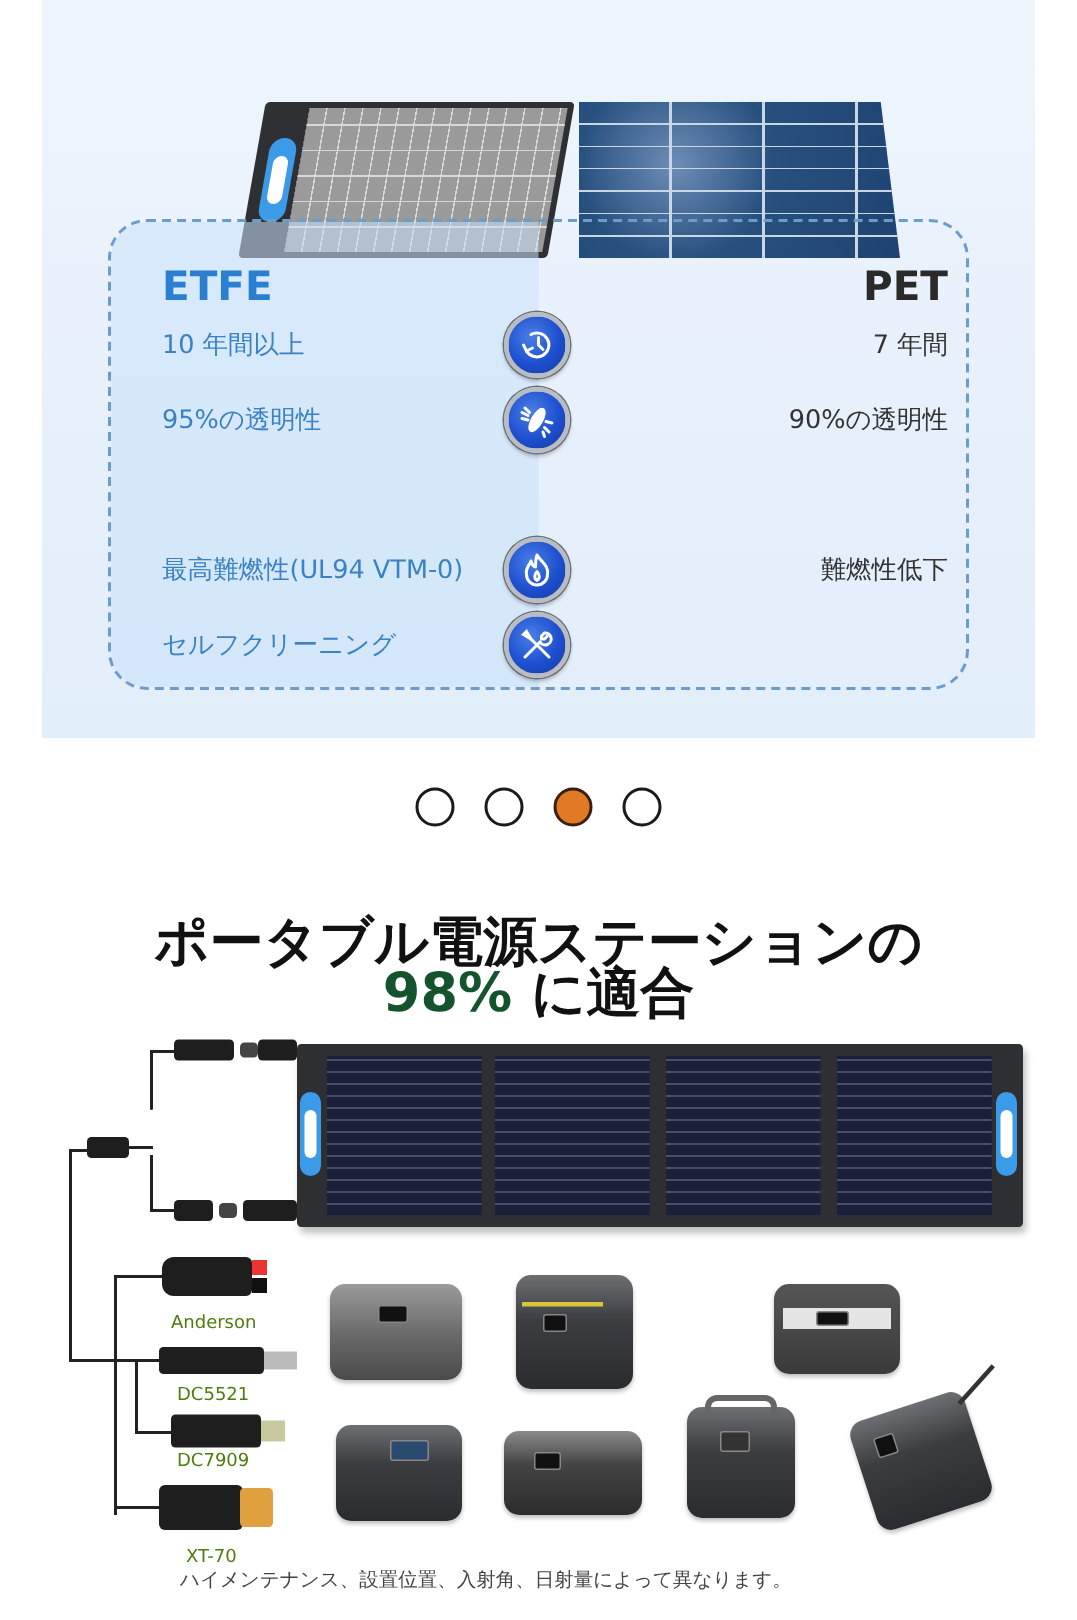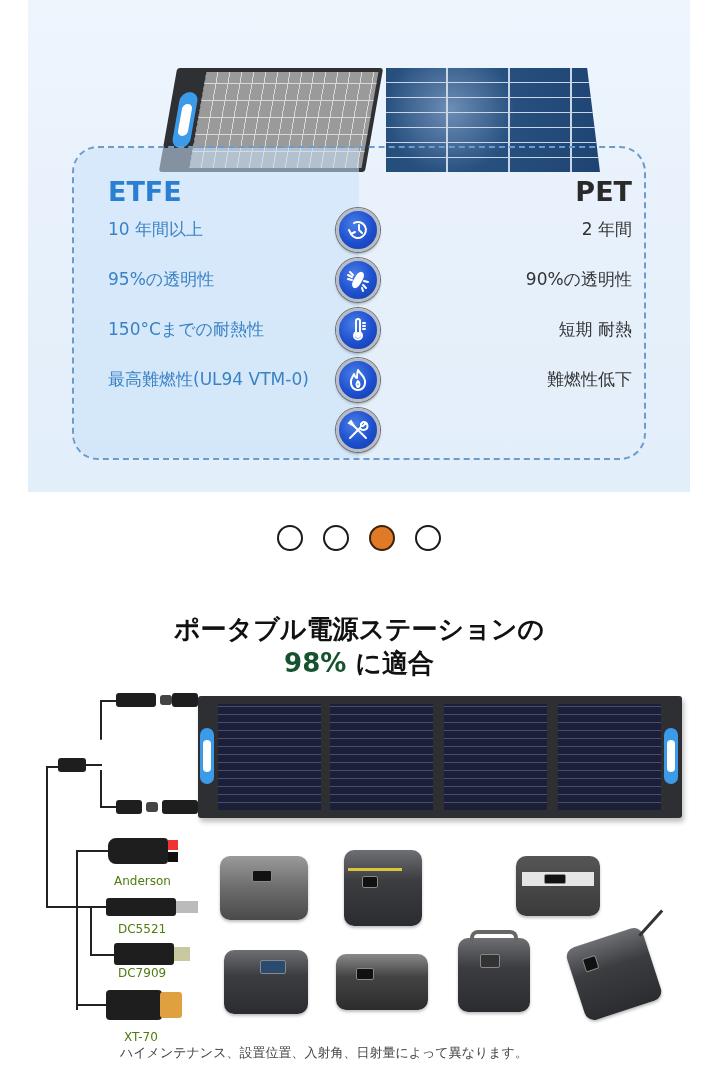--- a/index.html
+++ b/index.html
@@ -72,21 +72,21 @@
   .row .ic svg { width: 26px; height: 26px; }
 
   
   .dots { position: absolute; top: 525px; left: 0; right: 0; display: flex; justify-content: center; gap: 20px; }
   .dot { width: 26px; height: 26px; border-radius: 50%; border: 2px solid #1a1a1a; background: #fff; cursor: pointer; }
   .dot.active { background: #e07a24; border-color: #3a2010; }
 
   
   .sec2-title {
     position: absolute; left: 0; right: 0; top: 612px; text-align: center;
-    font-size: 26px; font-weight: bold; color: #111; line-height: 34px;
+    font-size: 36px; font-weight: bold; color: #111; line-height: 34px;
   }
   .sec2-title .hl { color: #14532d; }
 
   .big-panel {
     position: absolute; left: 198px; top: 696px; width: 484px; height: 122px;
     background: #2e2f33; border-radius: 3px;
     box-shadow: 2px 4px 5px rgba(0,0,0,0.25);
   }
   .big-panel .seg {
     position: absolute; top: 8px; height: 106px; width: 103px;
@@ -140,59 +140,49 @@
 
     <div class="row" style="top:60px">
       <span class="l">10 年間以上</span>
       <span class="ic">
         <svg viewBox="0 0 26 26" fill="none" stroke="#fff" stroke-width="2" stroke-linecap="round">
           <path d="M6 17 A8 8 0 1 0 9 6"></path>
           <path d="M4 13 l2 4 4-2"></path>
           <path d="M14 8 v5 l3 3"></path>
         </svg>
       </span>
-      <span class="r">2 年間</span>
+      <span class="r">7 年間</span>
     </div>
 
     <div class="row" style="top:110px">
       <span class="l">95%の透明性</span>
       <span class="ic">
         <svg viewBox="0 0 26 26" fill="none" stroke="#fff" stroke-width="2" stroke-linecap="round">
           <ellipse cx="13" cy="13" rx="3" ry="8" transform="rotate(30 13 13)" fill="#fff"></ellipse>
           <path d="M3 8 l4 2 M3 12 l4 1 M5 5 l3 3"></path>
           <path d="M19 14 l4 1 M18 18 l3 3 M17 21 l1 3"></path>
         </svg>
       </span>
       <span class="r">90%の透明性</span>
     </div>
 
-    <div class="row" style="top:160px">
-      <span class="l">150°Cまでの耐熱性</span>
-      <span class="ic">
-        <svg viewBox="0 0 26 26" fill="none" stroke="#fff" stroke-width="2" stroke-linecap="round">
-          <path d="M11 4 a2 2 0 0 1 4 0 v11 a4 4 0 1 1 -4 0 z"></path>
-          <circle cx="13" cy="18" r="2" fill="#fff"></circle>
-          <path d="M18 6 h2 M18 9 h2 M18 12 h2"></path>
-        </svg>
-      </span>
-      <span class="r">短期 耐熱</span>
-    </div>
 
     <div class="row" style="top:210px">
       <span class="l">最高難燃性(UL94 VTM-0)</span>
       <span class="ic">
         <svg viewBox="0 0 26 26" fill="none" stroke="#fff" stroke-width="2" stroke-linejoin="round">
           <path d="M13 3 C16 8 21 10 20 16 A7 7 0 0 1 6 16 C5 12 8 10 9 7 C10 10 11 11 12 11 C12 8 12 6 13 3 Z"></path>
           <path d="M13 14 C15 16 15 19 13 20 C11 19 11 16 13 14 Z"></path>
         </svg>
       </span>
       <span class="r">難燃性低下</span>
     </div>
 
     <div class="row" style="top:260px">
+      <span class="l">セルフクリーニング</span>
       <span class="ic">
         <svg viewBox="0 0 26 26" fill="none" stroke="#fff" stroke-width="2" stroke-linecap="round">
           <path d="M5 21 L15 11"></path>
           <path d="M15 11 a4 4 0 1 0 3 -6 l-2 2 v2 h2 l2 -2"></path>
           <path d="M21 21 L9 9"></path>
           <path d="M9 9 L6 4 L4 6 L9 9"></path>
         </svg>
       </span>
     </div>
   </div>

